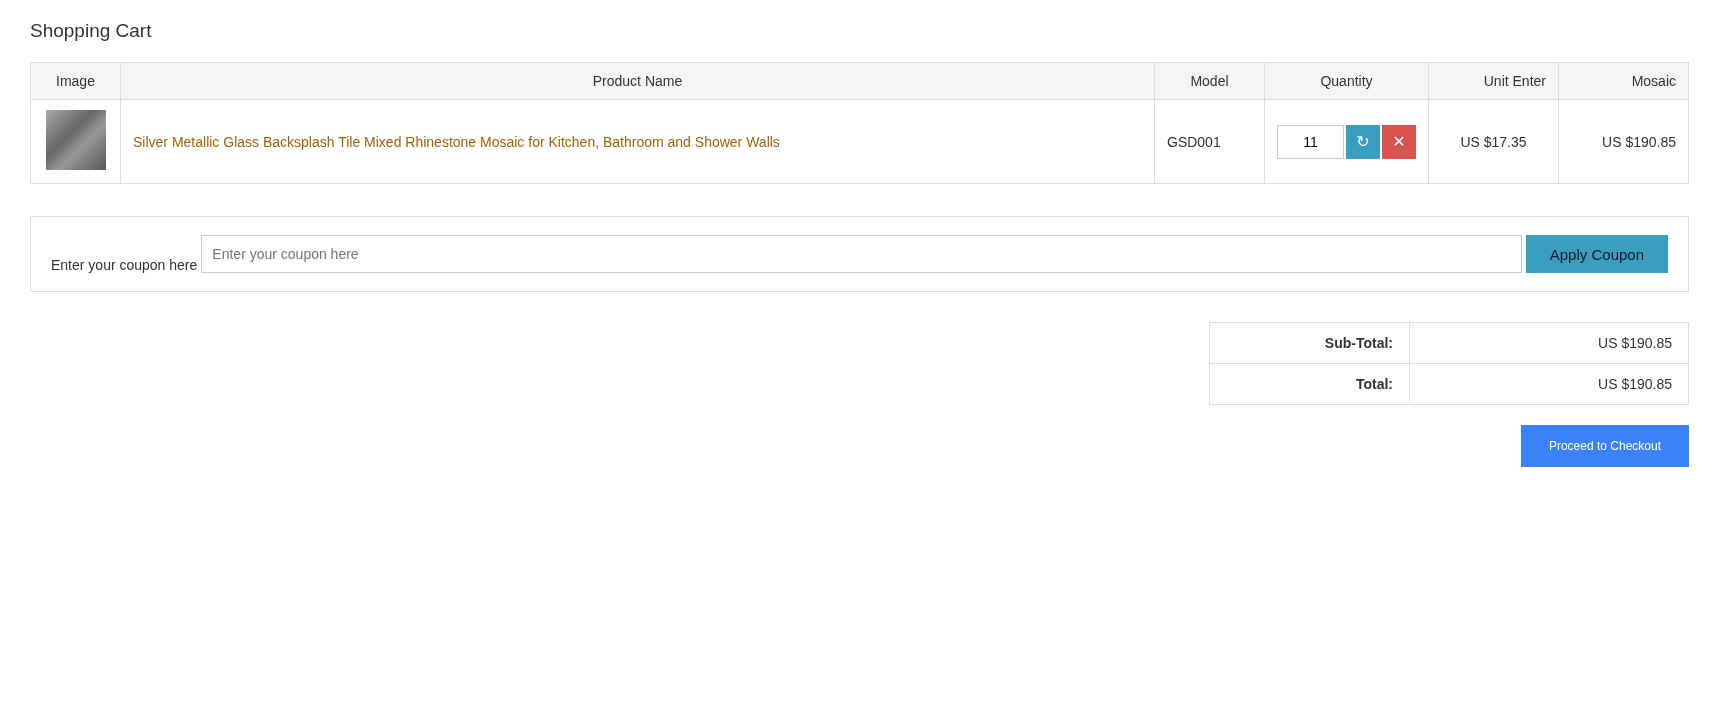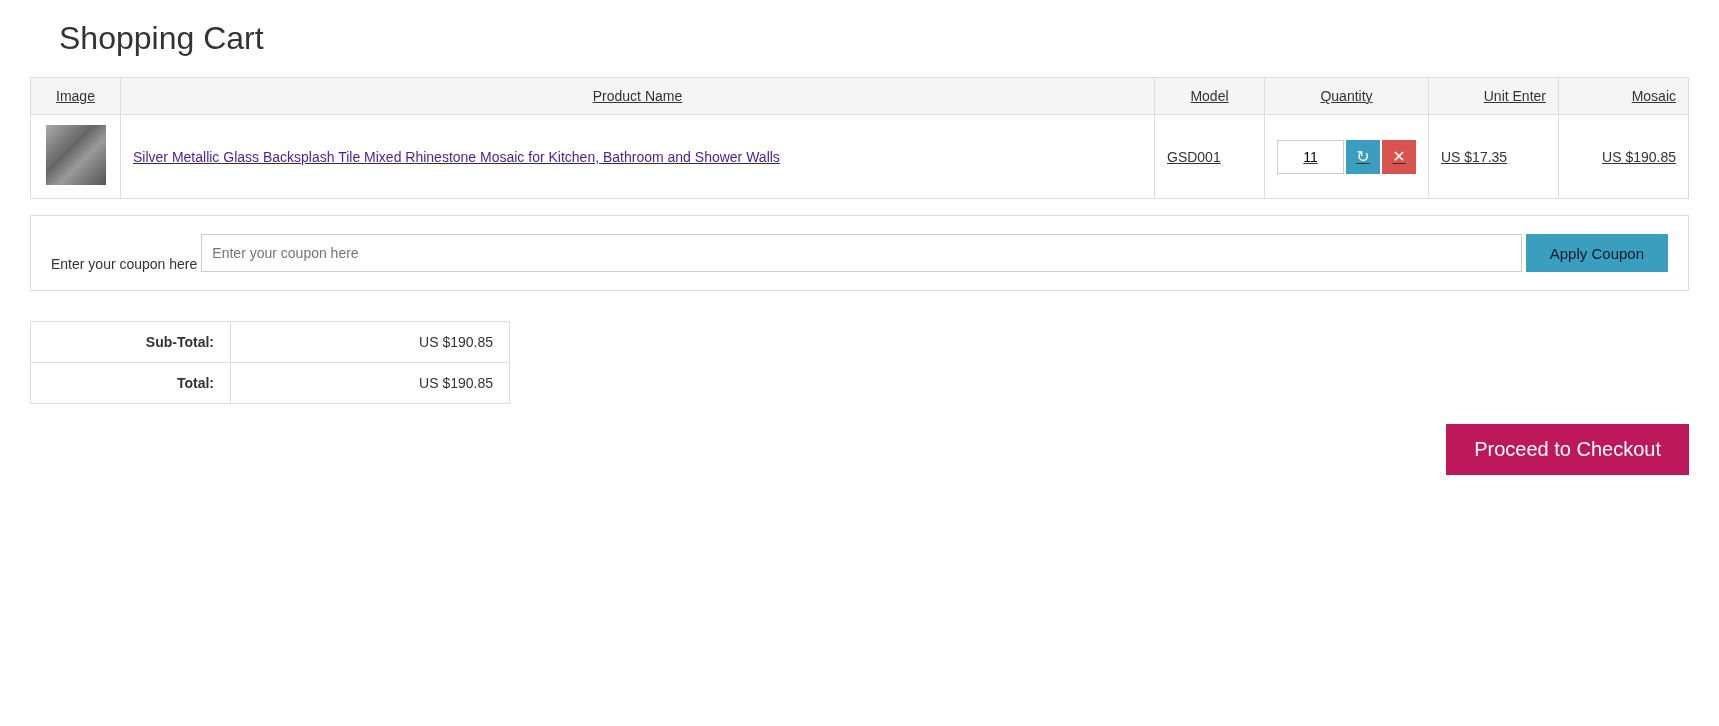--- a/index.html
+++ b/index.html
@@ -4,33 +4,31 @@
   <style>
     * { box-sizing: border-box; margin: 0; padding: 0; }
     body {
       font-family: Arial, sans-serif;
       font-size: 14px;
       color: #333;
       background: #fff;
       padding: 20px 30px;
     }
     h1 {
-      font-size: 32px;
+      font-size: 19px;
       font-weight: 300;
       color: #333;
       margin-bottom: 20px;
-      margin-left: 29px;
     }
     
     .cart-table {
       width: 100%;
       border-collapse: collapse;
       border: 1px solid #ddd;
-      margin-bottom: 16px;
-      text-decoration: underline;
+      margin-bottom: 32px;
     }
     .cart-table th {
       background: #f5f5f5;
       border: 1px solid #ddd;
       padding: 10px 12px;
       text-align: center;
       font-weight: normal;
       color: #333;
     }
     .cart-table th.col-image { width: 90px; text-align: center; }
@@ -39,37 +37,37 @@
     .cart-table th.col-price { width: 130px; text-align: right; }
     .cart-table th.col-total { width: 130px; text-align: right; }
     .cart-table td {
       border: 1px solid #ddd;
       padding: 10px 12px;
       vertical-align: middle;
     }
     .cart-table td.col-image { text-align: center; }
     .cart-table td.col-model { }
     .cart-table td.col-qty { text-align: center; }
-    .cart-table td.col-price { text-align: left; }
+    .cart-table td.col-price { text-align: center; }
     .cart-table td.col-total { text-align: right; }
     .product-img {
       width: 60px;
       height: 60px;
       background: #888;
       display: inline-block;
       position: relative;
       overflow: hidden;
     }
     .product-img-inner {
       width: 100%;
       height: 100%;
       background: linear-gradient(135deg, #aaa 0%, #666 40%, #999 60%, #555 100%);
     }
     .product-link {
-      color: #4c1d95;
+      color: #a16207;
       text-decoration: none;
     }
     
     .qty-group {
       display: flex;
       align-items: center;
       justify-content: center;
       gap: 2px;
     }
     .qty-input {
@@ -145,21 +143,21 @@
       border: none;
       padding: 0 24px;
       height: 38px;
       font-size: 15px;
       cursor: pointer;
       white-space: nowrap;
     }
     
     .totals-section {
       display: flex;
-      justify-content: flex-start;
+      justify-content: flex-end;
       margin-bottom: 20px;
     }
     .totals-table {
       width: 480px;
       border-collapse: collapse;
       border: 1px solid #ddd;
     }
     .totals-table td {
       padding: 12px 16px;
       border: 1px solid #ddd;
@@ -171,25 +169,25 @@
     }
     .totals-table td.value {
       text-align: right;
     }
     
     .checkout-section {
       display: flex;
       justify-content: flex-end;
     }
     .btn-checkout {
-      background: #be185d;
+      background: #3b82f6;
       color: #fff;
       border: none;
       padding: 14px 28px;
-      font-size: 20px;
+      font-size: 12px;
       cursor: pointer;
     }
   </style>
 </head>
 <body>
 
 <h1>Shopping Cart</h1>
 
 <table class="cart-table">
   <thead>

